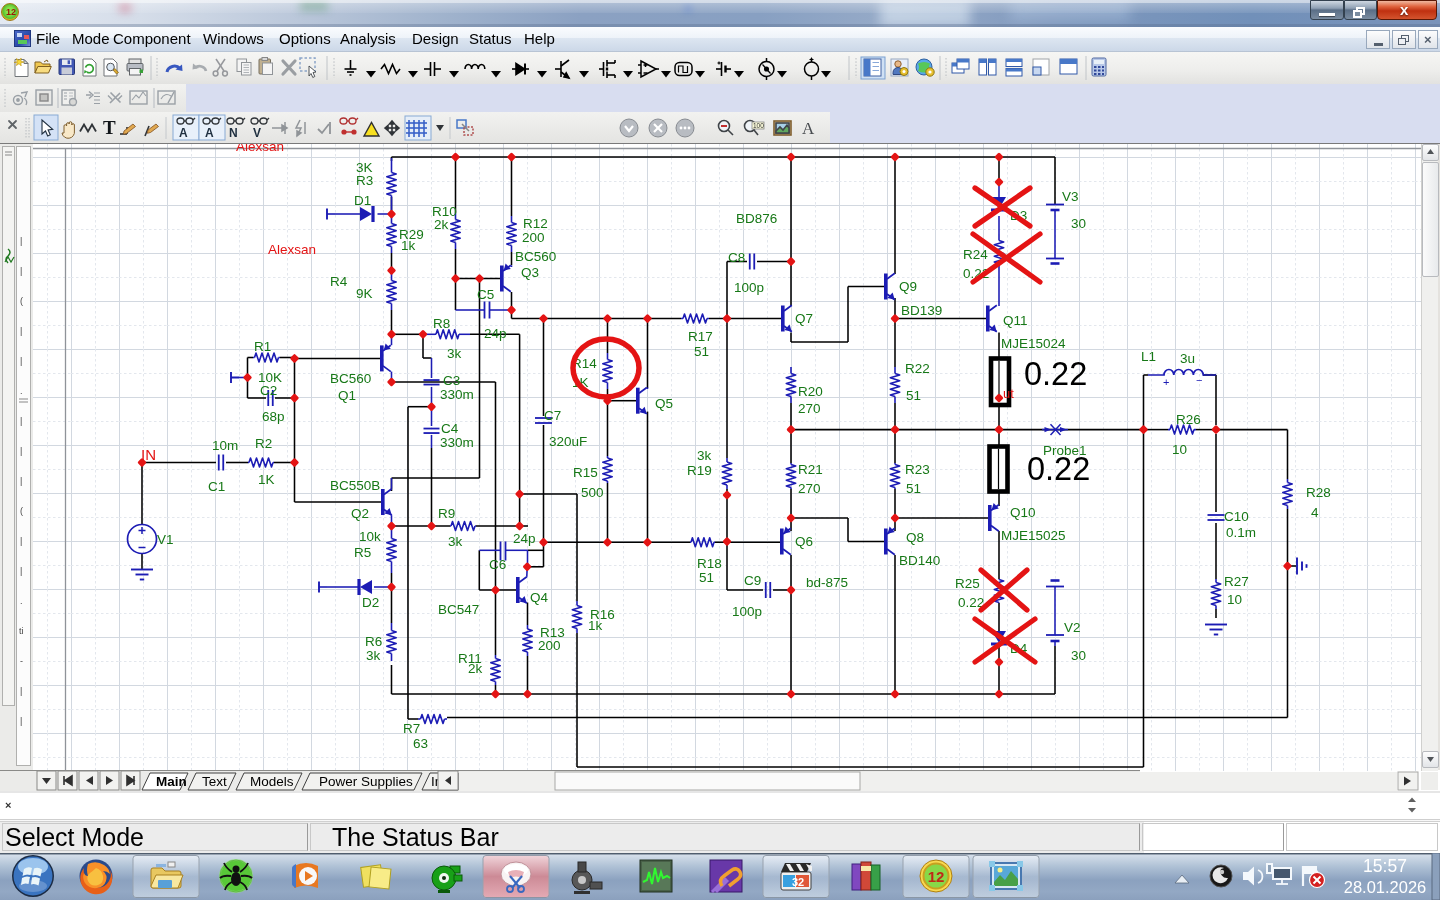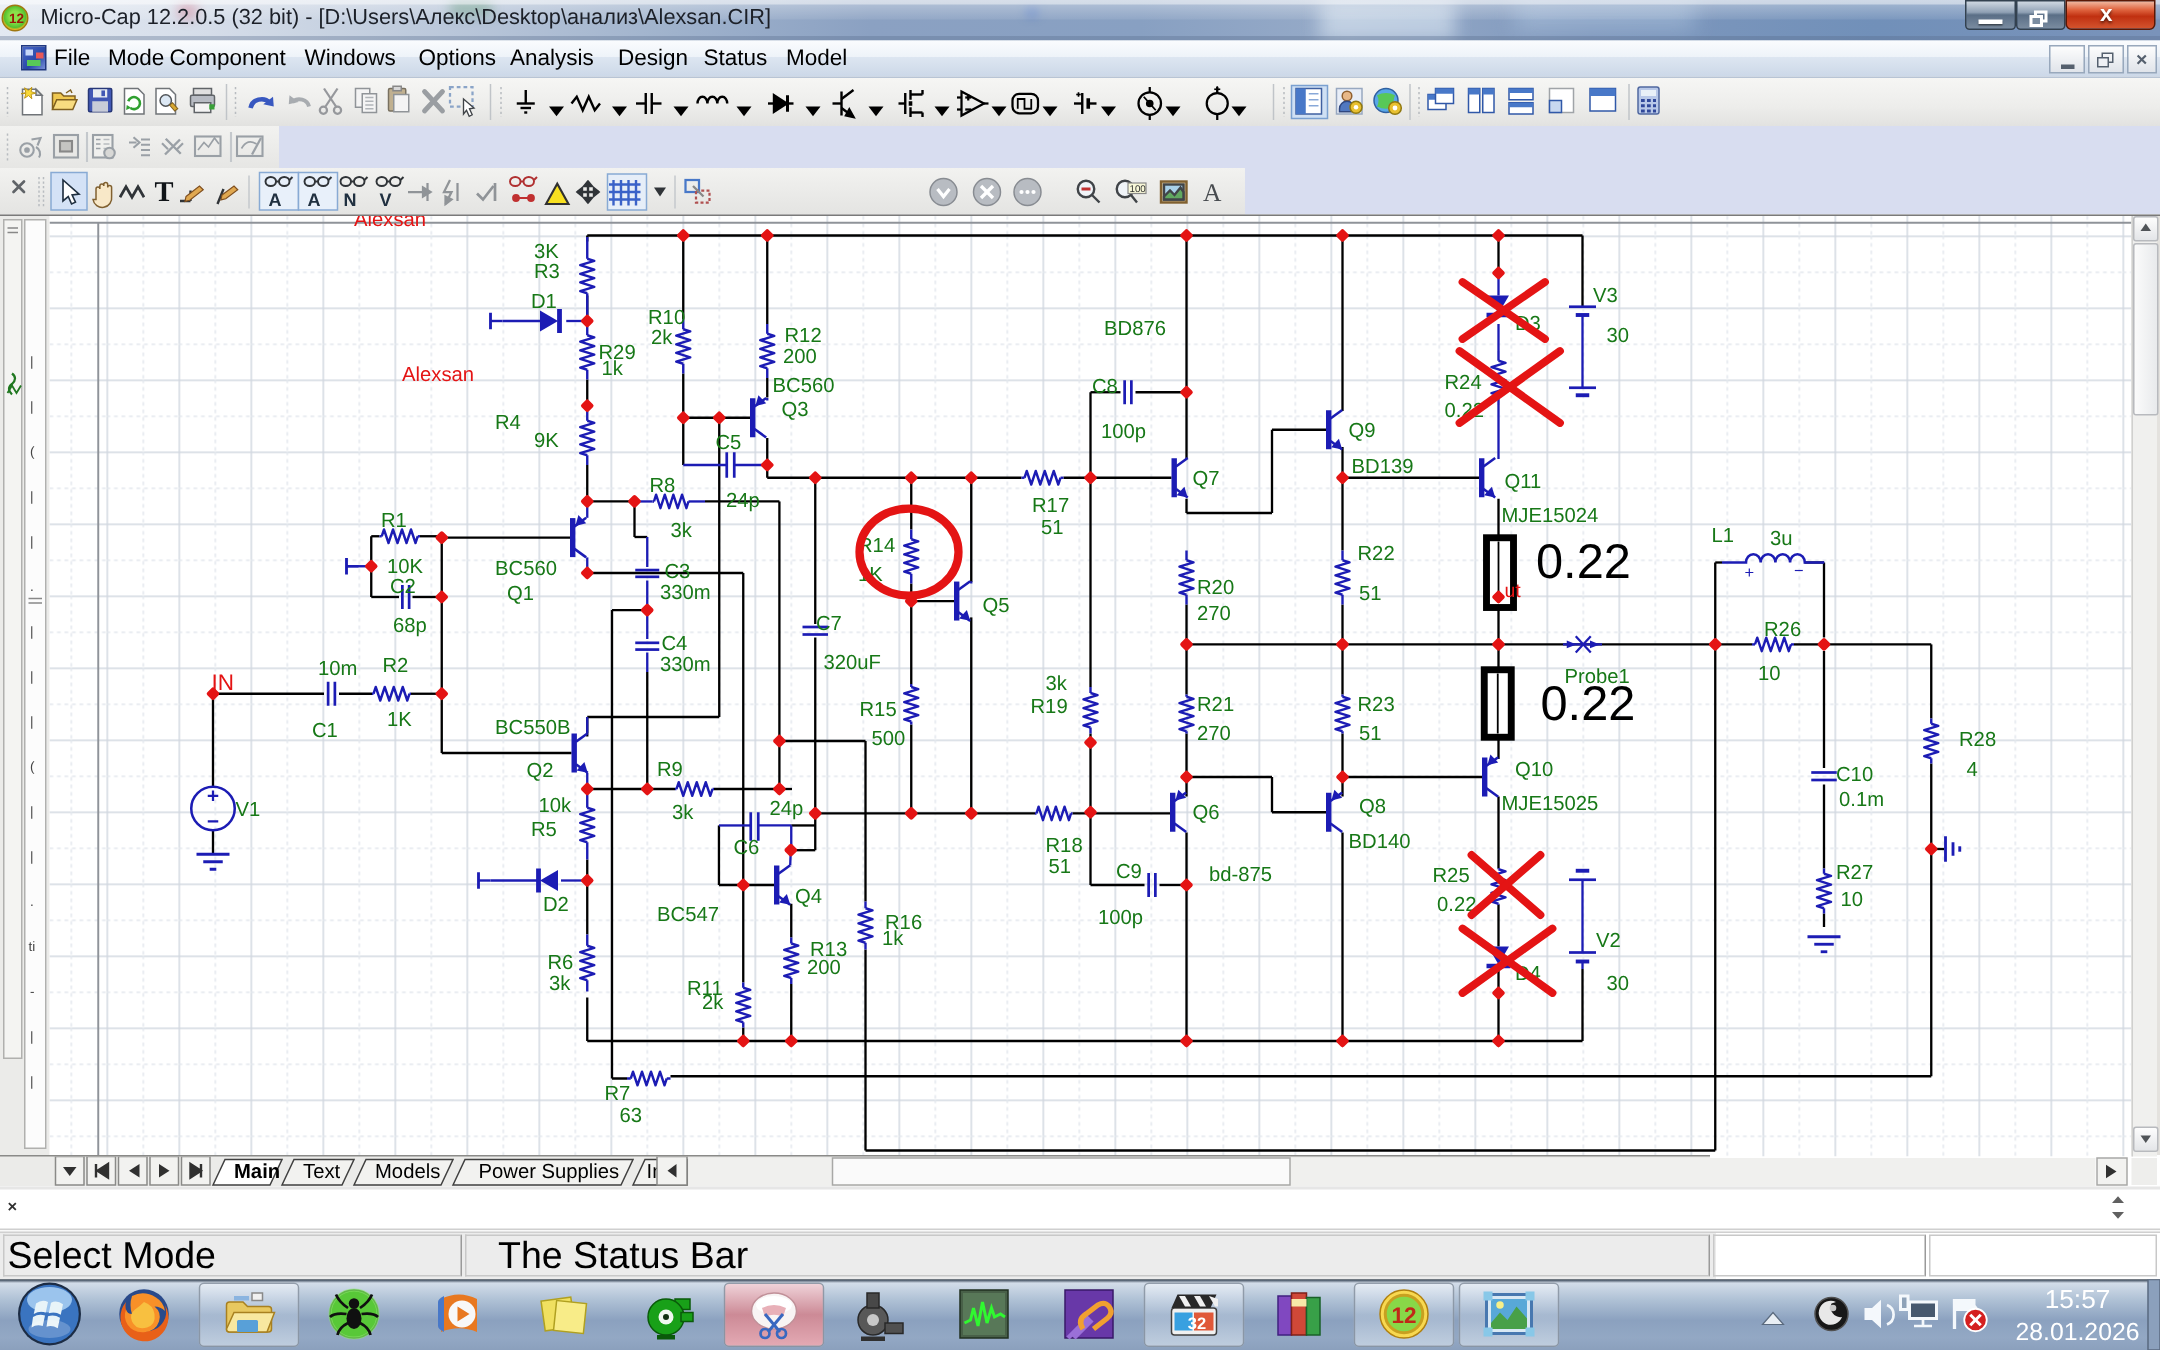--- a/index.html
+++ b/index.html
@@ -53,21 +53,20 @@
     <div class="abs" style="left:300px;top:0;width:28px;height:10px;background:rgba(60,130,90,0.5);filter:blur(4px);"></div>
     <div class="abs" style="left:118px;top:2px;width:14px;height:10px;background:rgba(190,60,90,0.45);filter:blur(4px);border-radius:5px;"></div>
     <div class="abs" style="left:683px;top:4px;width:10px;height:8px;background:rgba(80,120,200,0.45);filter:blur(3px);border-radius:4px;"></div>
     <div class="abs" style="left:0;top:0;width:1440px;height:3px;background:rgba(255,255,255,0.45);"></div>
       <div class="abs" style="left:0;top:0;width:1440px;height:13px;background:linear-gradient(180deg,rgba(255,255,255,0.38),rgba(255,255,255,0.08));"></div>
       <div class="abs" style="left:0;top:24px;width:1440px;height:3px;background:rgba(90,110,140,0.35);"></div>
   </div>
   <div class="abs" style="left:1px;top:3px;width:18px;height:18px;border-radius:50%;background:radial-gradient(circle at 50% 45%,#8ae24a 30%,#55c030 60%,#e8b624 72%,#d89a18 100%);border:1px solid #a07810;">
      <span style="position:absolute;left:4px;top:3px;font-size:9px;font-weight:bold;color:#9a1808;">12</span>
   </div>
-  <div class="abs" id="titletext">Micro-Cap 12.2.0.5 (32 bit) - [D:\Users\Алекс\Desktop\анализ\Alexsan.CIR]</div>
 
   <div class="abs" id="capbtns" style="left:1310px;top:0;width:127px;height:20px;">
     <div class="abs" style="left:0;top:0;width:34px;height:20px;background:linear-gradient(180deg,#cfd8e2 0%,#8fa0b4 40%,#5a6e86 50%,#7a8ca0 100%);border:1px solid #33414f;border-radius:0 0 3px 3px;">
       <div class="abs" style="left:8px;top:12px;width:16px;height:3px;background:#fff;box-shadow:0 1px 1px rgba(0,0,0,0.5);"></div>
     </div>
     <div class="abs" style="left:34px;top:0;width:33px;height:20px;background:linear-gradient(180deg,#cfd8e2 0%,#8fa0b4 40%,#5a6e86 50%,#7a8ca0 100%);border:1px solid #33414f;border-radius:0 0 3px 3px;">
       <div class="abs" style="left:11px;top:6px;width:9px;height:8px;border:2px solid #fff;background:transparent;"></div>
       <div class="abs" style="left:8px;top:9px;width:9px;height:8px;border:2px solid #fff;background:#7a8ca0;"></div>
     </div>
     <div class="abs" style="left:67px;top:0;width:60px;height:20px;background:linear-gradient(180deg,#f0b8a0 0%,#e06540 30%,#c03010 55%,#d4542e 100%);border:1px solid #5a1805;border-radius:0 0 4px 4px;">
@@ -81,21 +80,21 @@
       <div class="abs" style="left:3px;top:9px;width:9px;height:4px;background:#58c858;"></div>
     </div>
     <span class="menuitem" style="left:36px;">File</span>
     <span class="menuitem" style="left:72px;">Mode</span>
     <span class="menuitem" style="left:113px;">Component</span>
     <span class="menuitem" style="left:203px;">Windows</span>
     <span class="menuitem" style="left:279px;">Options</span>
     <span class="menuitem" style="left:340px;">Analysis</span>
     <span class="menuitem" style="left:412px;">Design</span>
     <span class="menuitem" style="left:469px;">Status</span>
-    <span class="menuitem" style="left:524px;">Model</span>
+    <span class="menuitem" style="left:524px;">Help</span>
 
     <div class="abs" style="left:1366px;top:3px;width:24px;height:19px;background:linear-gradient(180deg,#fdfdfd,#e0e4ea);border:1px solid #98a8bc;">
         <div class="abs" style="left:7px;top:12px;width:9px;height:2.5px;background:#55606e;"></div>
       </div>
     <div class="abs" style="left:1392px;top:3px;width:24px;height:19px;background:linear-gradient(180deg,#fdfdfd,#e0e4ea);border:1px solid #98a8bc;">
       <div class="abs" style="left:8px;top:4px;width:8px;height:7px;border:1.5px solid #55606e;"></div>
       <div class="abs" style="left:5px;top:7px;width:8px;height:7px;border:1.5px solid #55606e;background:#eef0f4;"></div>
     </div>
     <div class="abs" style="left:1418px;top:3px;width:20px;height:19px;background:linear-gradient(180deg,#fdfdfd,#e0e4ea);border:1px solid #98a8bc;">
         <span style="position:absolute;left:5px;top:1px;font-size:13px;color:#55606e;font-weight:bold;">×</span>

